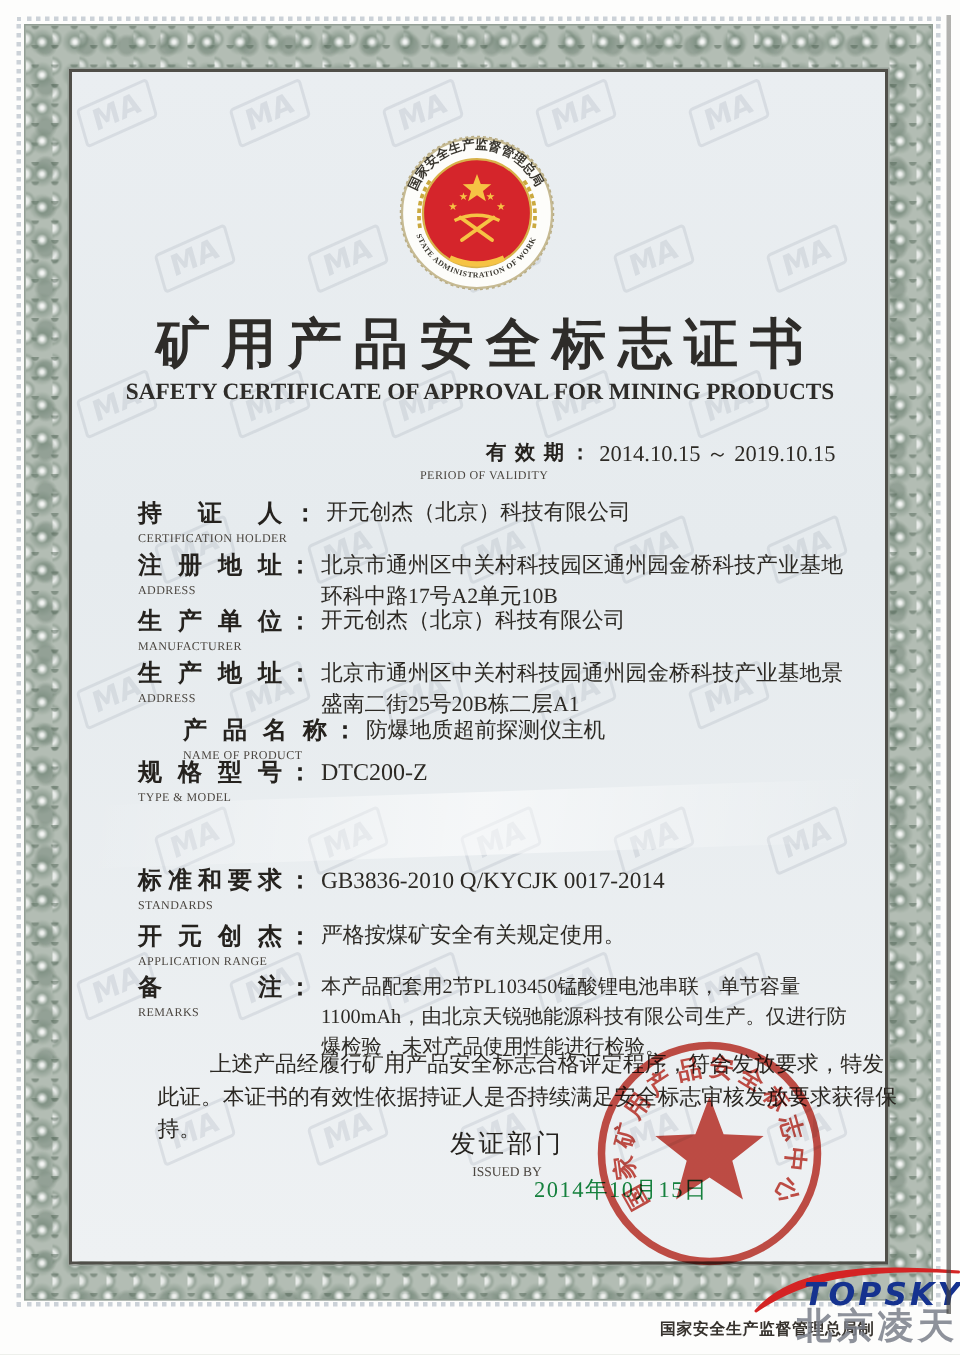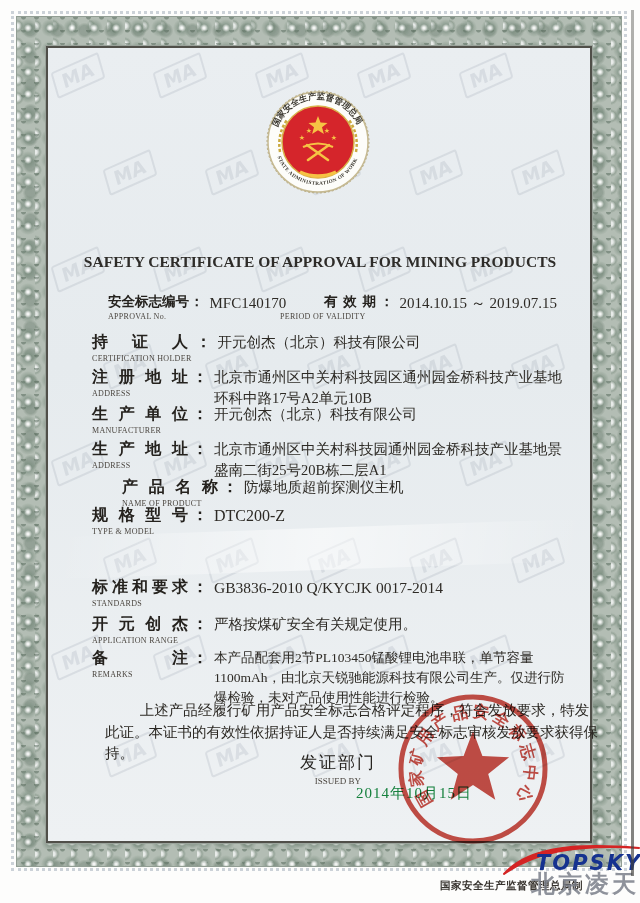--- a/index.html
+++ b/index.html
@@ -159,35 +159,29 @@
     <text x="61" y="43" font-size="7" fill="#f6c344" text-anchor="middle">★</text>
     <text x="68" y="50" font-size="7" fill="#f6c344" text-anchor="middle">★</text>
     <g>
       <line x1="42" y1="70" x2="63" y2="55" stroke="#f6c344" stroke-width="2.6" stroke-linecap="round"></line>
       <line x1="62" y1="70" x2="41" y2="55" stroke="#f6c344" stroke-width="2.6" stroke-linecap="round"></line>
       <path d="M37 57 Q 52 50 67 57" fill="none" stroke="#f6c344" stroke-width="2.2"></path>
     </g>
     <path d="M34 82 Q 52 90 70 82" fill="none" stroke="#f6c344" stroke-width="3.5"></path>
   </svg>
 
+  <div class="title">矿用产品安全标志证书</div>
   <div class="subtitle">SAFETY CERTIFICATE OF APPROVAL FOR MINING PRODUCTS</div>
 
-  <div class="row" style="top:293px; left:108px;">
-    <span class="lblwrap">
-      <span class="zh small">安全标志编号</span>
-      <span class="en">APPROVAL No.</span>
-    </span><span class="colon" style="font-size:13.5px">：</span>
-    <span class="val">MFC140170</span>
-  </div>
   <div class="row" style="top:293px; left:280px;">
     <span class="lblwrap">
       <span class="zh small w72">有效期</span>
       <span class="en">PERIOD OF VALIDITY</span>
     </span><span class="colon" style="font-size:13.5px">：</span>
-    <span class="val">2014.10.15 ～ 2019.07.15</span>
+    <span class="val">2014.10.15 ～ 2019.10.15</span>
   </div>
 
   <div class="row" style="top:332px;">
     <span class="lblwrap">
       <span class="zh">持证人</span>
       <span class="en">CERTIFICATION HOLDER</span>
     </span><span class="colon">：</span>
     <span class="val cjk">开元创杰（北京）科技有限公司</span>
   </div>
 

